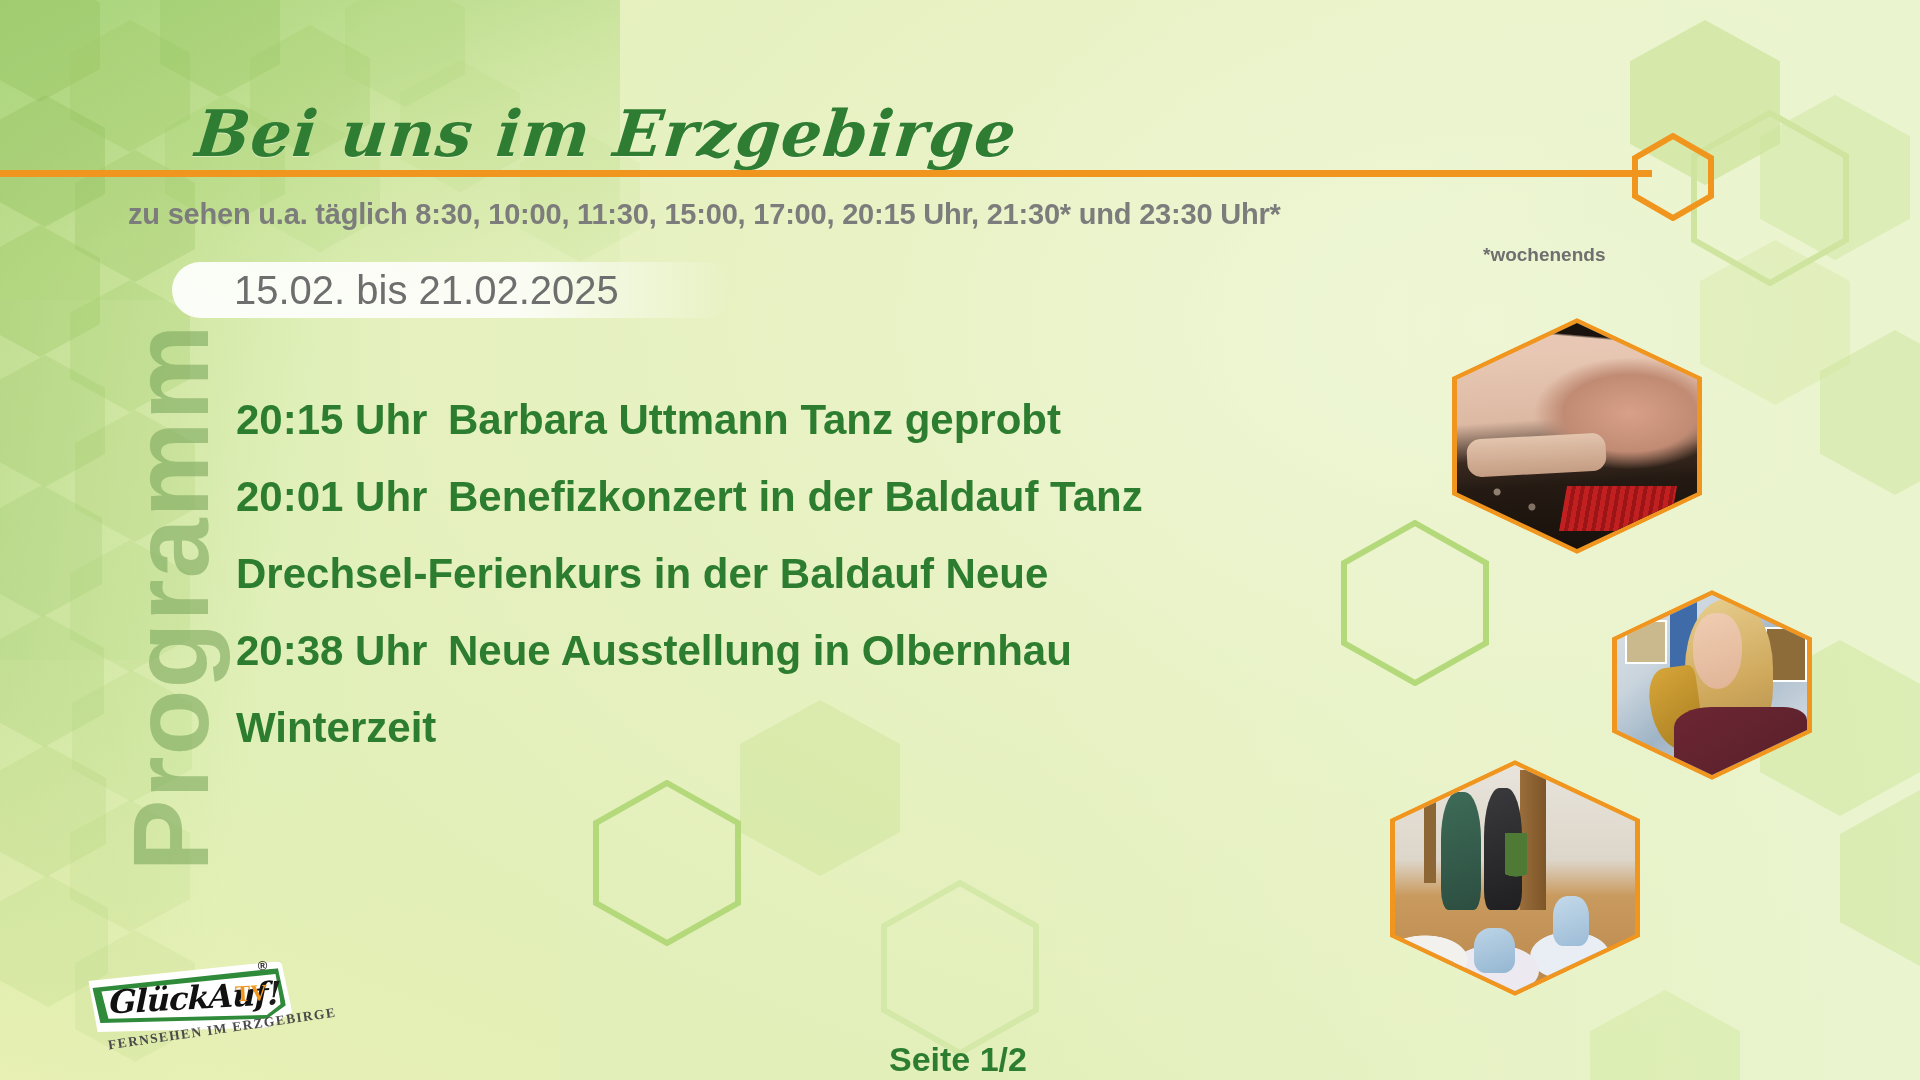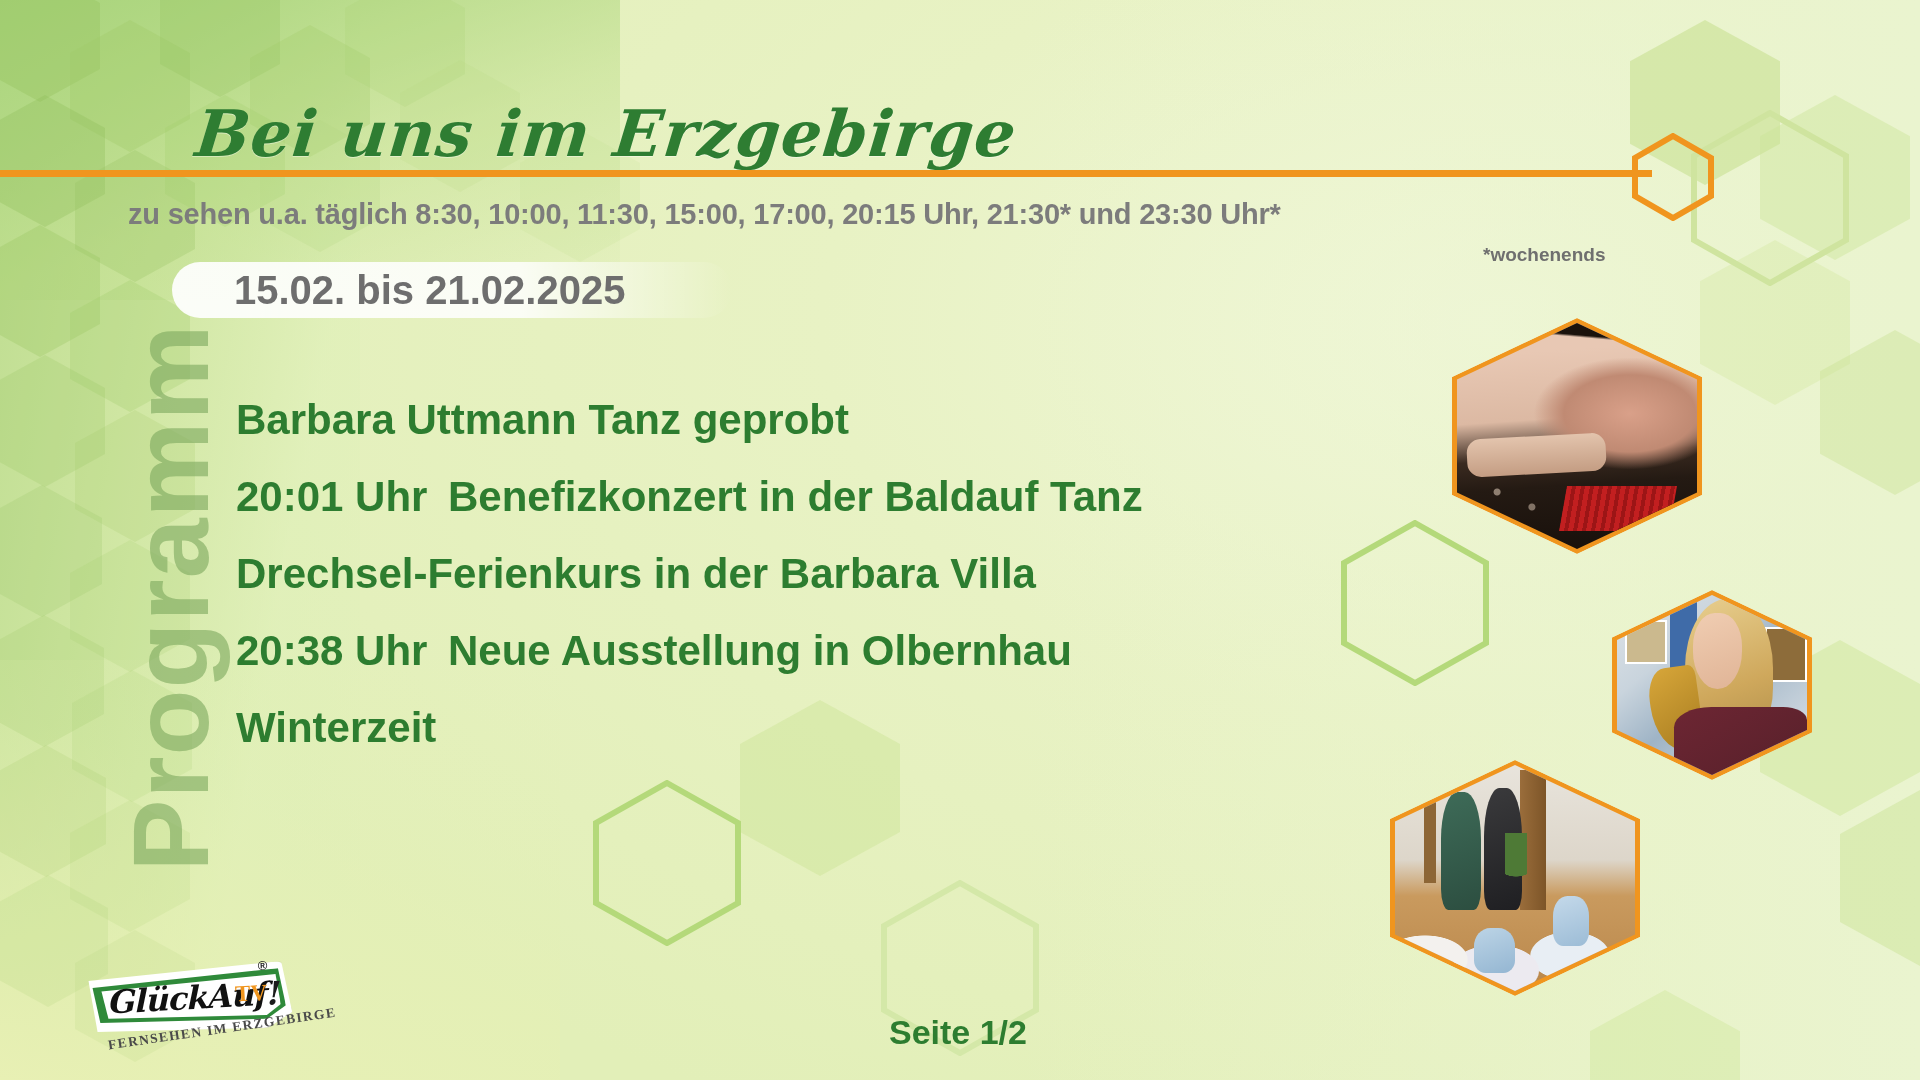--- a/index.html
+++ b/index.html
@@ -66,21 +66,21 @@
   }
 
   
   .date-pill{
     position:absolute;left:172px;top:262px;width:560px;height:56px;
     border-radius:28px;
     background:linear-gradient(90deg,rgba(255,255,255,0.92) 0%,rgba(255,255,255,0.85) 62%,rgba(255,255,255,0.0) 100%);
   }
   .date-text{
     position:absolute;left:234px;top:268px;
-    font-size:40px;font-weight:700;color:#6e6e6e;white-space:nowrap;
+    font-size:40px;font-weight:400;color:#6e6e6e;white-space:nowrap;
   }
 
   
   .programm{
     position:absolute;
     left:-210px;top:535px;
     width:760px;
     transform:rotate(-90deg);
     transform-origin:center center;
     font-size:108px;font-weight:700;
@@ -159,21 +159,21 @@
   .logo .tagline{
     position:absolute;left:22px;top:62px;width:200px;
     font-family:"Liberation Serif", serif;
     font-weight:700;font-size:13.5px;color:#4a4a4a;
     letter-spacing:1.4px;white-space:nowrap;
     transform:rotate(-5deg);
   }
 
   
   .page-indicator{
-    position:absolute;left:889px;top:1013px;
+    position:absolute;left:889px;top:1040px;
     font-size:34px;font-weight:700;color:#2d7d30;white-space:nowrap;
   }
 </style>
 </head>
 <body>
 
 <div id="stage">
 
   <div class="bg-wash-left"></div>
   <div class="bg-wash-topleft"></div>
@@ -247,28 +247,29 @@
   <div class="subtitle">zu sehen u.a. täglich 8:30, 10:00, 11:30, 15:00, 17:00, 20:15 Uhr, 21:30* und 23:30 Uhr*</div>
   <div class="footnote">*wochenends</div>
 
   <div class="date-pill"></div>
   <div class="date-text">15.02. bis 21.02.2025</div>
 
   <div class="programm">Programm</div>
 
   <div class="list">
     <div class="row">
+      <span class="time">20:15 Uhr</span>
       <span class="title">Barbara Uttmann Tanz geprobt</span>
     </div>
     <div class="row">
       <span class="time">20:01 Uhr</span>
       <span class="title">Benefizkonzert in der Baldauf Tanz</span>
     </div>
     <div class="row">
-      <span class="title">Drechsel-Ferienkurs in der Barbara Villa</span>
+      <span class="title">Drechsel-Ferienkurs in der Baldauf Neue</span>
     </div>
     <div class="row">
       <span class="time">20:38 Uhr</span>
       <span class="title">Neue Ausstellung in Olbernhau</span>
     </div>
     <div class="row">
       <span class="title">Winterzeit</span>
     </div>
   </div>
 

